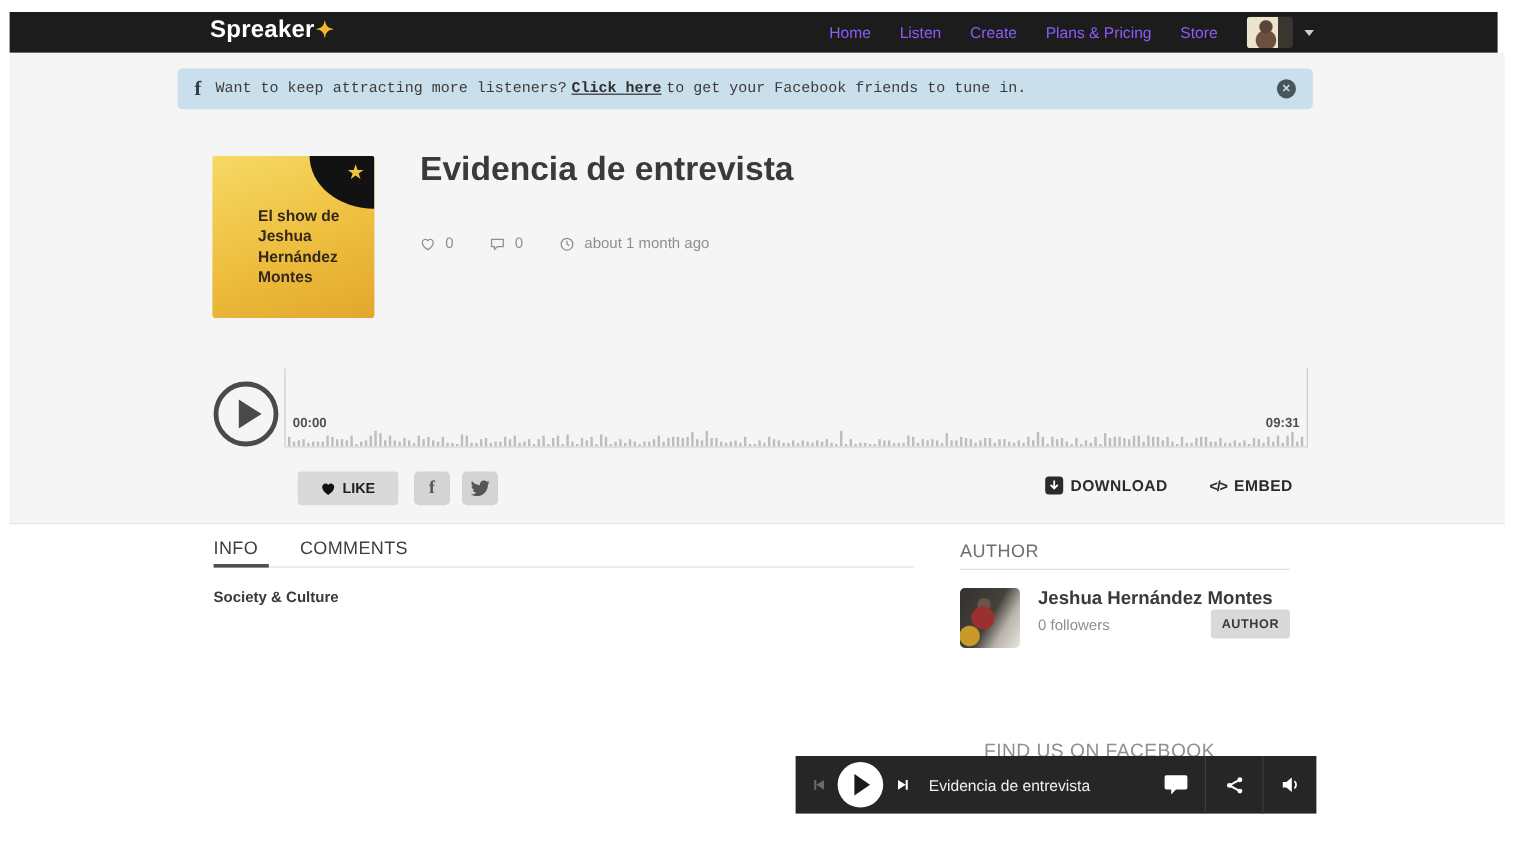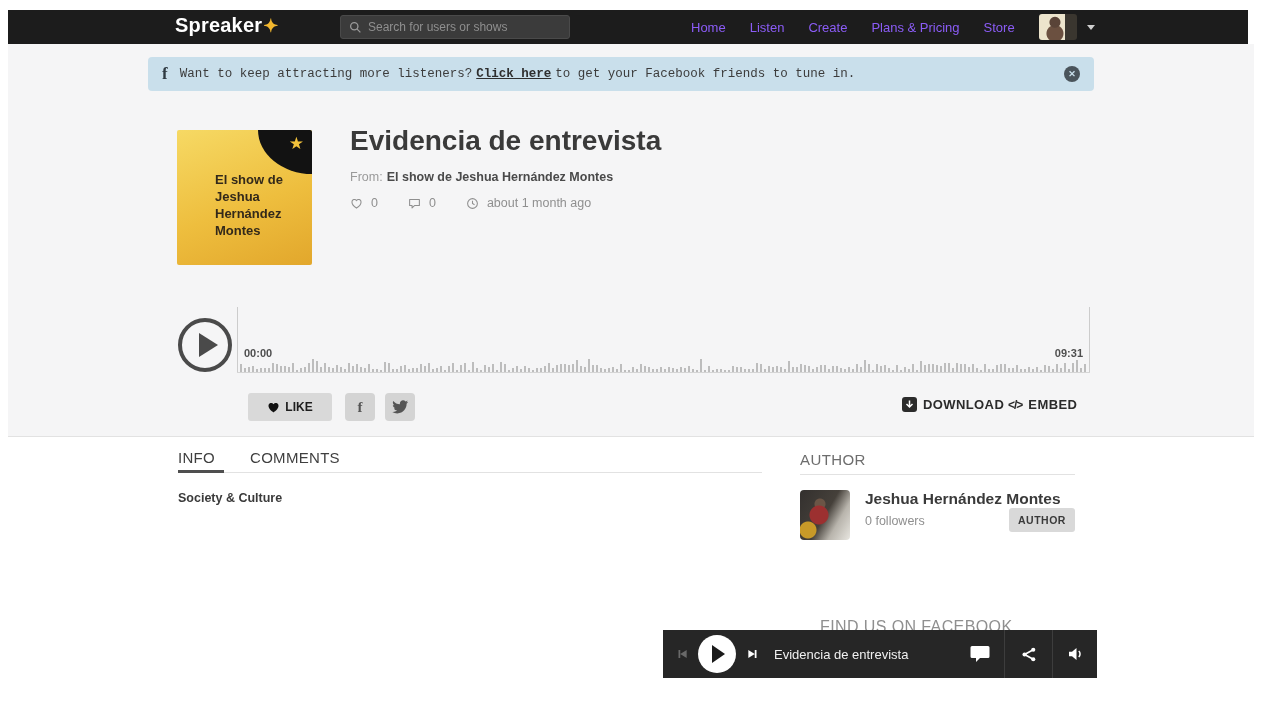--- a/index.html
+++ b/index.html
@@ -56,21 +56,21 @@
   .wf-time { position:absolute; bottom:13px; font-size:11px; font-weight:bold; color:#4f4f4f; }
   .wf-time.start { left:7px; }
   .wf-time.end { right:7px; }
 
   
   .btn-like { position:absolute; left:248px; top:393px; width:84px; height:28px; background:#d9d9d9; border-radius:3px; display:flex; align-items:center; justify-content:center; gap:5px; font-size:12px; font-weight:bold; color:#1e1e1e; cursor:pointer; }
   .btn-sq { position:absolute; top:393px; width:30px; height:28px; background:#d4d4d4; border-radius:4px; display:flex; align-items:center; justify-content:center; cursor:pointer; }
   .btn-fb { left:345px; font-size:15px; font-weight:bold; color:#555555; font-family:"Liberation Serif", serif; }
   .btn-tw { left:385px; }
   .act-right { position:absolute; top:397px; display:flex; align-items:center; gap:6px; cursor:pointer; }
-  .act-download { left:866px;padding-left:36px; }
+  .act-download { left:835px;padding-left:36px; }
   .act-embed { left:1008px; }
   .act-label { font-size:13px; font-weight:bold; color:#2b2b2b; letter-spacing:.4px; }
   .dl-icon { width:15px; height:15px; background:#2b2b2b; border-radius:3px; display:flex; align-items:center; justify-content:center; }
   .embed-glyph { font-size:12px; font-weight:bold; color:#2b2b2b; letter-spacing:-1px; }
 
   
   .tab { position:absolute; top:449px; font-size:15px; color:#3f3f3f; letter-spacing:.3px; cursor:pointer; }
   .tab-info { left:178px; }
   .tab-comments { left:250px; }
   .tabs-rule { position:absolute; left:178px; top:472px; width:584px; height:1px; background:#e2e2e2; }
@@ -102,27 +102,20 @@
   .mini .share { margin:0 14px; cursor:pointer; }
   .mini .vol { margin:0 13px; cursor:pointer; }
 </style>
 </head>
 <body>
 
 <div id="app">
 
   <div class="navbar">
     <div class="logo"><span>Spreaker</span><span class="star">✦</span></div>
-    <div class="searchbox">
-      <svg class="icon12" viewBox="0 0 16 16" width="13" height="13">
-          <circle cx="6.5" cy="6.5" r="4.5" fill="none" stroke="#9a9a9a" stroke-width="1.6"></circle>
-          <line x1="10" y1="10" x2="14" y2="14" stroke="#9a9a9a" stroke-width="1.6"></line>
-        </svg>
-      <input type="text" placeholder="Search for users or shows" style="">
-    </div>
     <div class="navlinks">
       <span class="navlink">Home</span>
       <span class="navlink">Listen</span>
       <span class="navlink">Create</span>
       <span class="navlink">Plans &amp; Pricing</span>
       <span class="navlink">Store</span>
       <span class="nav-avatar"></span>
       <span class="nav-caret"></span>
     </div>
   </div>
@@ -138,23 +131,20 @@
     <span class="banner-close">✕</span>
   </div>
 
   <div class="cover">
     <div class="cover-text">El show de Jeshua Hernández Montes</div>
     <div class="cover-corner">
       <span class="star">★</span>
     </div>
   </div>
   <div class="ep-title">Evidencia de entrevista</div>
-  <div class="ep-from">
-    <span>From:</span><span class="show-link">El show de Jeshua Hernández Montes</span>
-  </div>
   <div class="ep-stats">
     <svg class="icon12" viewBox="0 0 16 16">
         <path d="M8 13.6S2.4 10.2 2.4 6.2a3.1 3.1 0 0 1 5.6-1.9A3.1 3.1 0 0 1 13.6 6.2c0 4-5.6 7.4-5.6 7.4z" fill="none" stroke="#8f8f8f" stroke-width="1.3"></path>
       </svg>
     <span>0</span>
     <span class="gap"></span>
     <svg class="icon12" viewBox="0 0 16 16">
         <path d="M2 3h12v7.5H8l-3 3v-3H2z" fill="none" stroke="#8f8f8f" stroke-width="1.3" stroke-linejoin="round"></path>
       </svg>
     <span>0</span>

